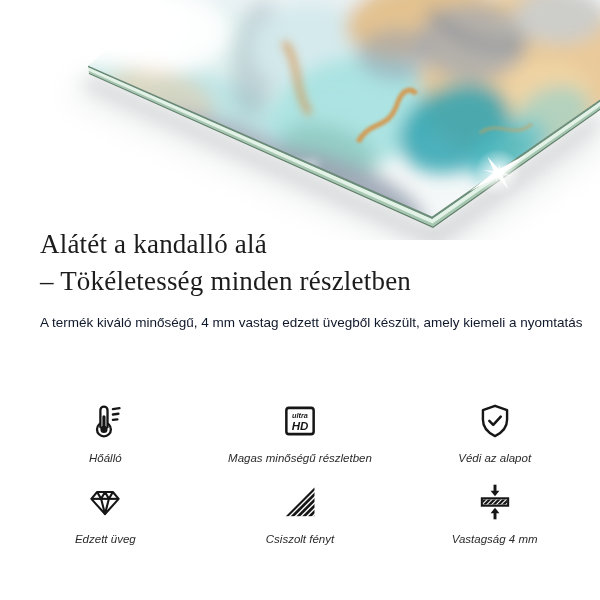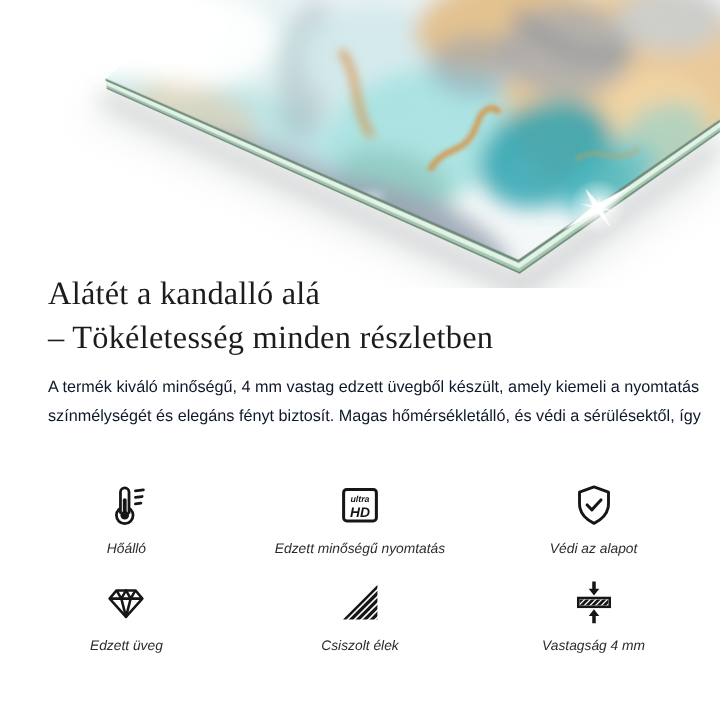--- a/index.html
+++ b/index.html
@@ -125,21 +125,20 @@
     </g>
   </svg>
 
   <h1 class="headline">
     <span>Alátét a kandalló alá</span>
     <span>– Tökéletesség minden részletben</span>
   </h1>
 
   <p class="desc">
     <span>A termék kiváló minőségű, 4 mm vastag edzett üvegből készült, amely kiemeli a nyomtatás</span>
-    <span>színmélységét és elegáns fényt biztosít. Magas hőmérsékletálló, és védi a sérülésektől, így</span>
   </p>
 
   <div class="features">
 
     <div class="feature">
       <svg width="42" height="42" viewBox="0 0 40 40">
         <g fill="none" stroke="#161616" stroke-width="2.2" stroke-linecap="round">
           <circle cx="19" cy="28" r="6.6"></circle>
           <path d="M15.6,26 V9.7 a3.4,3.4 0 0 1 6.8,0 V26" fill="#ffffff"></path>
           <line x1="27.5" y1="8.6" x2="33.8" y2="7.8"></line>
@@ -151,21 +150,21 @@
       </svg>
       <div class="flabel">Hőálló</div>
     </div>
 
     <div class="feature">
       <svg width="42" height="42" viewBox="0 0 40 40">
         <rect x="7" y="7.5" width="26" height="25" rx="2.5" fill="none" stroke="#161616" stroke-width="2.4"></rect>
         <text x="20" y="17.5" text-anchor="middle" font-size="7" font-weight="bold" fill="#161616">ultra</text>
         <text x="20" y="29" text-anchor="middle" font-size="11" font-weight="bold" fill="#161616">HD</text>
       </svg>
-      <div class="flabel">Edzett minőségű nyomtatás</div>
+      <div class="flabel">Magas minőségű részletben</div>
     </div>
 
     <div class="feature">
       <svg width="42" height="42" viewBox="0 0 40 40">
         <path d="M20,5.5 L31.5,9.6 V18.8 C31.5,26.3 26.6,31.2 20,34.4 C13.4,31.2 8.5,26.3 8.5,18.8 V9.6 Z" fill="none" stroke="#161616" stroke-width="2.3" stroke-linejoin="round"></path>
         <path d="M14.6,19.8 L18.3,23.7 L25.5,15.8" fill="none" stroke="#161616" stroke-width="2.4" stroke-linecap="round" stroke-linejoin="round"></path>
       </svg>
       <div class="flabel">Védi az alapot</div>
     </div>
 
@@ -190,21 +189,21 @@
           </defs>
         <g clip-path="url(#clipTri)" stroke="#161616" stroke-width="2.6">
           <line x1="-2.5" y1="43.5" x2="37.5" y2="3.5"></line>
           <line x1="3" y1="43.5" x2="43" y2="3.5"></line>
           <line x1="8.5" y1="43.5" x2="48.5" y2="3.5"></line>
           <line x1="14" y1="43.5" x2="54" y2="3.5"></line>
           <line x1="19.5" y1="43.5" x2="59.5" y2="3.5"></line>
           <line x1="25" y1="43.5" x2="65" y2="3.5"></line>
         </g>
       </svg>
-      <div class="flabel">Csiszolt élek</div>
+      <div class="flabel">Csiszolt fényt</div>
     </div>
 
     <div class="feature">
       <svg width="42" height="42" viewBox="0 0 40 40">
         <defs>
             <clipPath id="clipBar">
               <rect x="8.6" y="17.6" width="22.8" height="4.8"></rect>
             </clipPath>
           </defs>
         <path d="M20,3.5 V9.5" stroke="#161616" stroke-width="2.8"></path>

